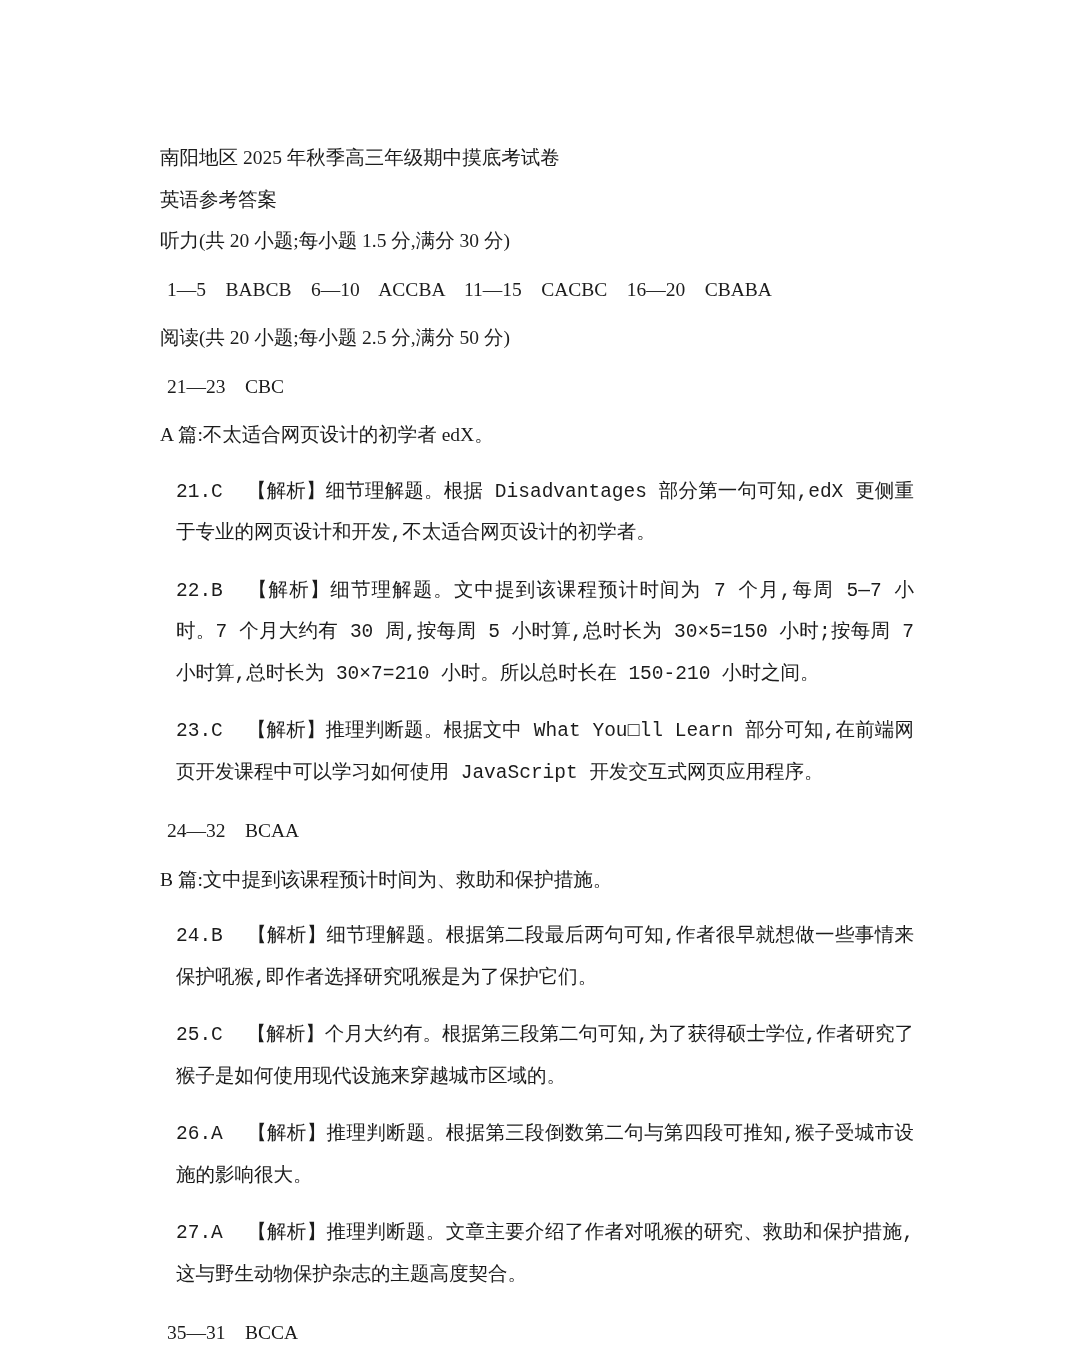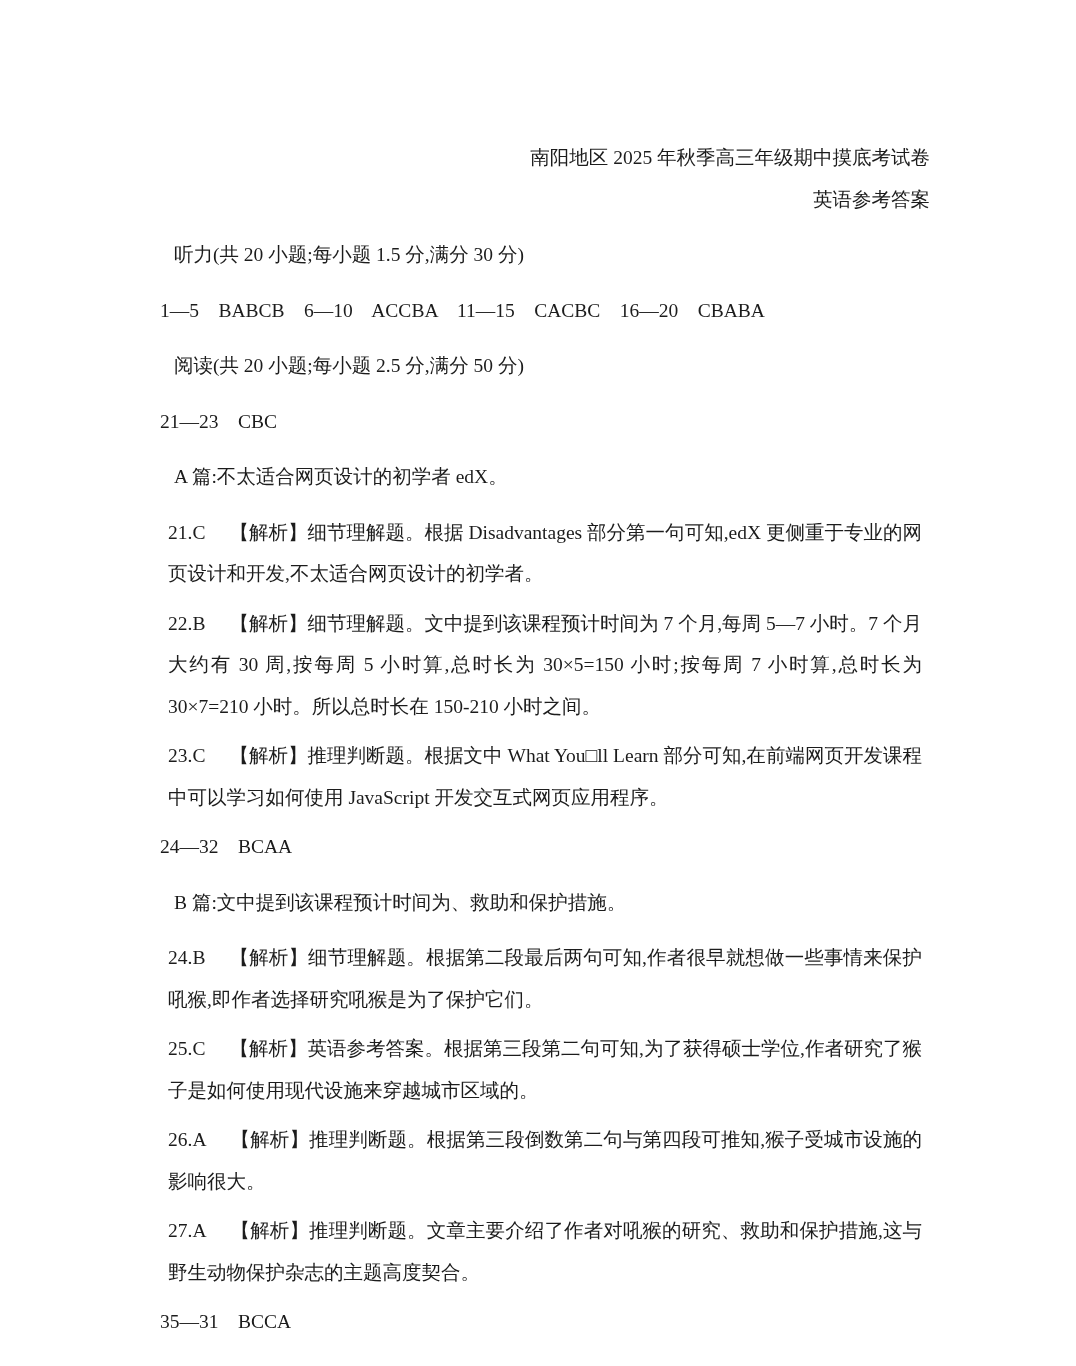--- a/index.html
+++ b/index.html
@@ -19,36 +19,37 @@
     width: 1076px;
     height: 1366px;
     padding: 137px 146px 0 160px;
     background: #ffffff;
   }
   .content {
     font-size: 19.5px;
     line-height: 41.5px;
   }
   .title-line {
-    text-align: right;
+    text-align: left;
     margin: 0;
     font-weight: normal;
     font-size: 19.5px;
     line-height: 41.5px;
   }
   .line {
-    margin: 14px;
+    margin: 0;
   }
   .answers-line {
-    margin: 0;
+    margin: 7px;
     white-space: pre-wrap;
   }
   .para {
-    margin: 8px;
+    margin: 16px;
     text-align: justify;
+    font-family: Liberation Mono, monospace;
   }
   .qnum {
     margin-right: 24px;
   }
 </style>
 </head>
 <body>
 
 <div class="page">
   <div class="content">
@@ -68,21 +69,21 @@
 
     <p class="para"><span class="qnum">22.B</span><span>【解析】细节理解题。文中提到该课程预计时间为 7 个月,每周 5—7 小时。7 个月大约有 30 周,按每周 5 小时算,总时长为 30×5=150 小时;按每周 7 小时算,总时长为 30×7=210 小时。所以总时长在 150-210 小时之间。</span></p>
 
     <p class="para"><span class="qnum">23.C</span><span>【解析】推理判断题。根据文中 What You□ll Learn 部分可知,在前端网页开发课程中可以学习如何使用 JavaScript 开发交互式网页应用程序。</span></p>
 
     <p class="answers-line">24—32    BCAA</p>
     <p class="line">B 篇:文中提到该课程预计时间为、救助和保护措施。</p>
 
     <p class="para"><span class="qnum">24.B</span><span>【解析】细节理解题。根据第二段最后两句可知,作者很早就想做一些事情来保护吼猴,即作者选择研究吼猴是为了保护它们。</span></p>
 
-    <p class="para"><span class="qnum">25.C</span><span>【解析】英语参考答案。根据第三段第二句可知,为了获得硕士学位,作者研究了猴子是如何使用现代设施来穿越城市区域的。</span></p>
+    <p class="para"><span class="qnum">25.C</span><span>【解析】个月大约有。根据第三段第二句可知,为了获得硕士学位,作者研究了猴子是如何使用现代设施来穿越城市区域的。</span></p>
 
     <p class="para"><span class="qnum">26.A</span><span>【解析】推理判断题。根据第三段倒数第二句与第四段可推知,猴子受城市设施的影响很大。</span></p>
 
     <p class="para"><span class="qnum">27.A</span><span>【解析】推理判断题。文章主要介绍了作者对吼猴的研究、救助和保护措施,这与野生动物保护杂志的主题高度契合。</span></p>
 
     <p class="answers-line">35—31    BCCA</p>
 
   </div>
 </div>
 

